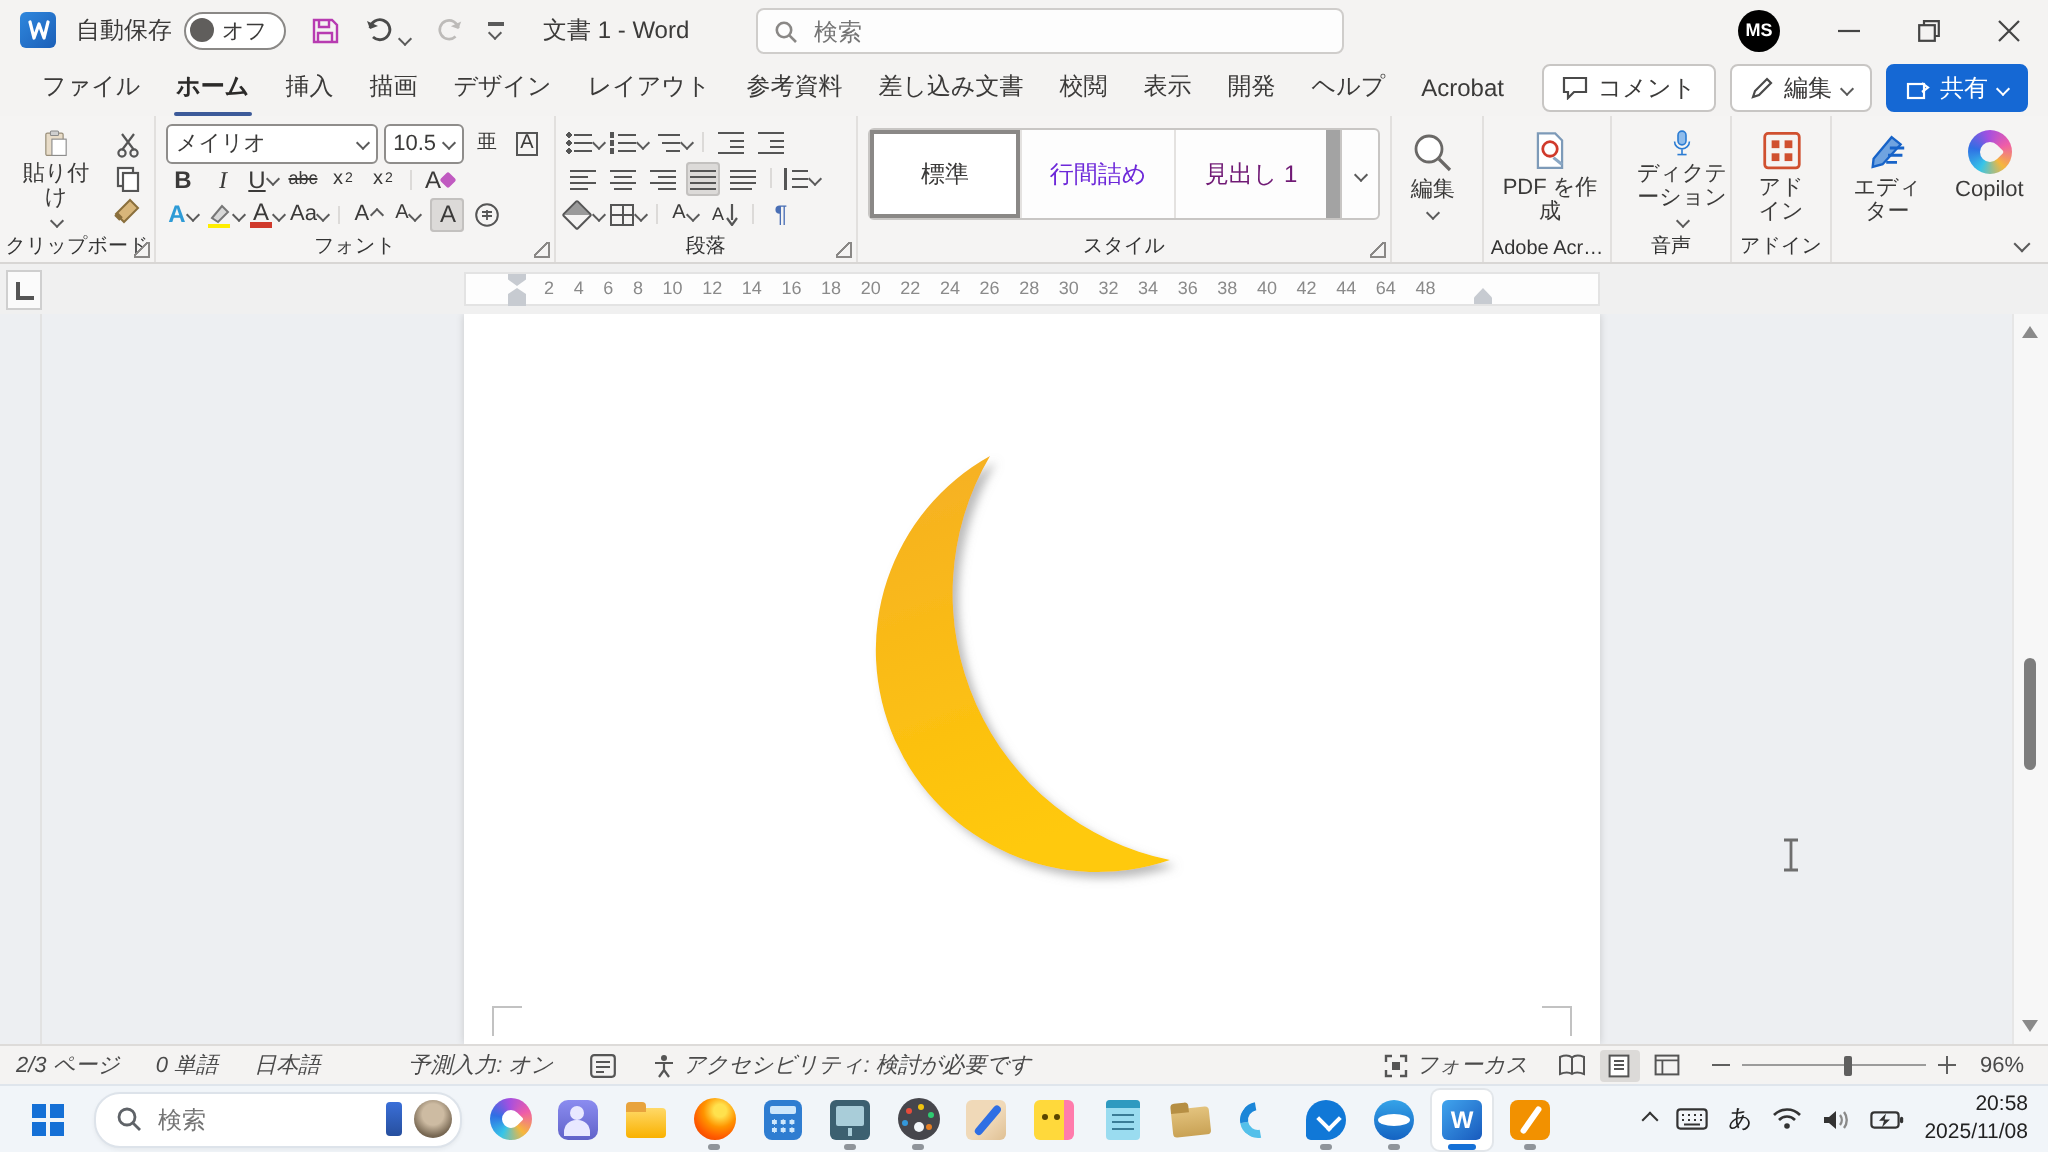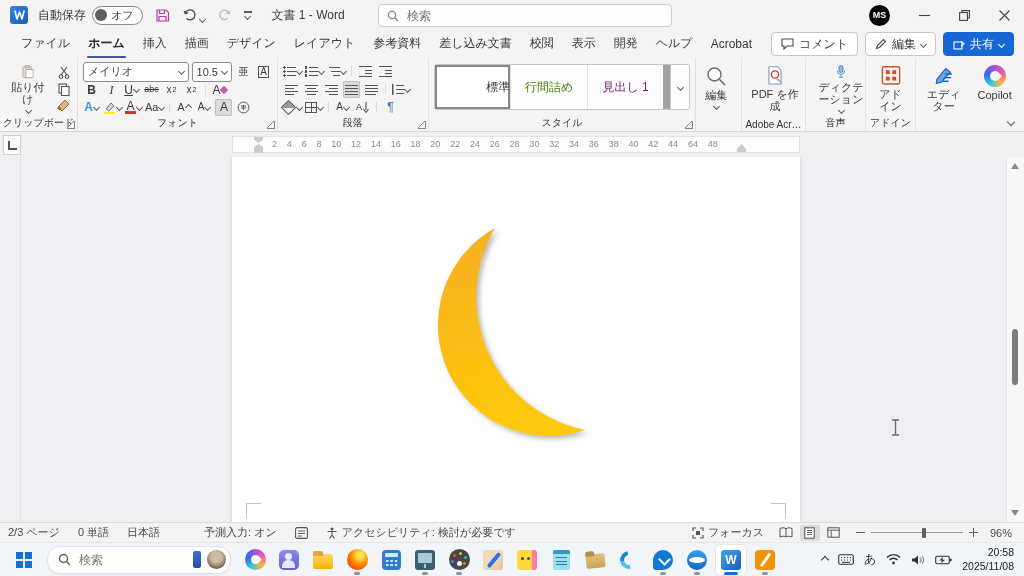--- a/index.html
+++ b/index.html
@@ -120,21 +120,21 @@
   .cm.r{right:14px;border-right:1px solid #c2c2c2;}
   .vscroll{position:absolute;right:0;top:0;bottom:0;width:17px;background:#f7f7f7;border-left:1px solid #e6e6e6;}
   .varrow{position:absolute;left:4px;width:0;height:0;border-left:4.5px solid transparent;border-right:4.5px solid transparent;}
   .varrow.up{top:6px;border-bottom:6px solid #8a8a8a;}
   .varrow.dn{bottom:6px;border-top:6px solid #8a8a8a;}
   .vthumb{position:absolute;left:5px;top:172px;width:6px;height:56px;border-radius:3px;background:#7d7d7d;}
 
   
   .statusbar{height:20px;box-sizing:border-box;background:#f4f3f2;border-top:1px solid #dddbd9;
              display:flex;align-items:center;font-size:11px;color:#4a4a4a;padding:0 12px 0 8px;gap:18px;flex:none;white-space:nowrap;}
-  .sb-item{display:flex;align-items:center;gap:4px;}
+  .sb-item{display:flex;align-items:center;gap:4px;font-style:italic;}
   .sb-right{margin-left:auto;display:flex;align-items:center;gap:12px;}
   .viewbtn{width:20px;height:16px;display:flex;align-items:center;justify-content:center;border-radius:2px;}
   .viewbtn.sel{background:#dcdad8;}
   .zoomtrack{position:relative;width:92px;height:12px;display:flex;align-items:center;}
   .zoomtrack .bar{width:100%;height:1px;background:#9b9b9b;}
   .zoomtrack .thumb{position:absolute;left:55%;top:1px;width:4px;height:10px;background:#5f5f5f;border-radius:1px;}
   .zsign{width:9px;height:9px;position:relative;}
   .zsign::before,.zsign::after{content:"";position:absolute;background:#5f5f5f;}
   .zsign::before{left:0;right:0;top:4px;height:1.4px;}
   .zsign.plus::after{top:0;bottom:0;left:4px;width:1.4px;}
@@ -512,25 +512,25 @@
           </span>
       </div>
       <span class="glabel">段落</span>
       <span class="lnch"></span>
     </div>
 
     <div class="group" style="width:270px;">
       <div style="display:flex;border:1px solid #c8c6c4;border-radius:3px;background:#fdfdfd;height:44px;margin-top:2px;flex:1;">
         <div style="display:flex;flex:1;">
 
-            <div class="style-chip active" style="flex: 1 1 0%; display: flex; align-items: center; justify-content: flex-end; font-size: 12px; color: rgb(59, 58, 57); border-right: 1px solid rgb(228, 226, 224); box-shadow: rgb(138, 136, 134) 0px 0px 0px 2px inset; background: rgb(255, 255, 255);">
+            <div class="style-chip active" style="flex: 1 1 0%; display: flex; align-items: center; justify-content: center; font-size: 12px; color: rgb(59, 58, 57); border-right: 1px solid rgb(228, 226, 224); box-shadow: rgb(138, 136, 134) 0px 0px 0px 2px inset; background: rgb(255, 255, 255);">
               <span>標準</span>
             </div>
 
-            <div class="style-chip" style="flex:1;display:flex;align-items:center;justify-content:center;font-size:12px;color:#4d7c0f;border-right:1px solid #e4e2e0;">
+            <div class="style-chip" style="flex:1;display:flex;align-items:center;justify-content:center;font-size:12px;color:#6d28d9;border-right:1px solid #e4e2e0;">
               <span>行間詰め</span>
             </div>
 
             <div class="style-chip" style="flex:1;display:flex;align-items:center;justify-content:center;font-size:12px;color:#701a75;border-right:7px solid #a3a3a3;">
               <span>見出し 1</span>
             </div>
           </div>
         <div style="width:18px;display:flex;align-items:center;justify-content:center;border-left:1px solid #c8c6c4;">
           <span class="chev sm"></span>
         </div>

